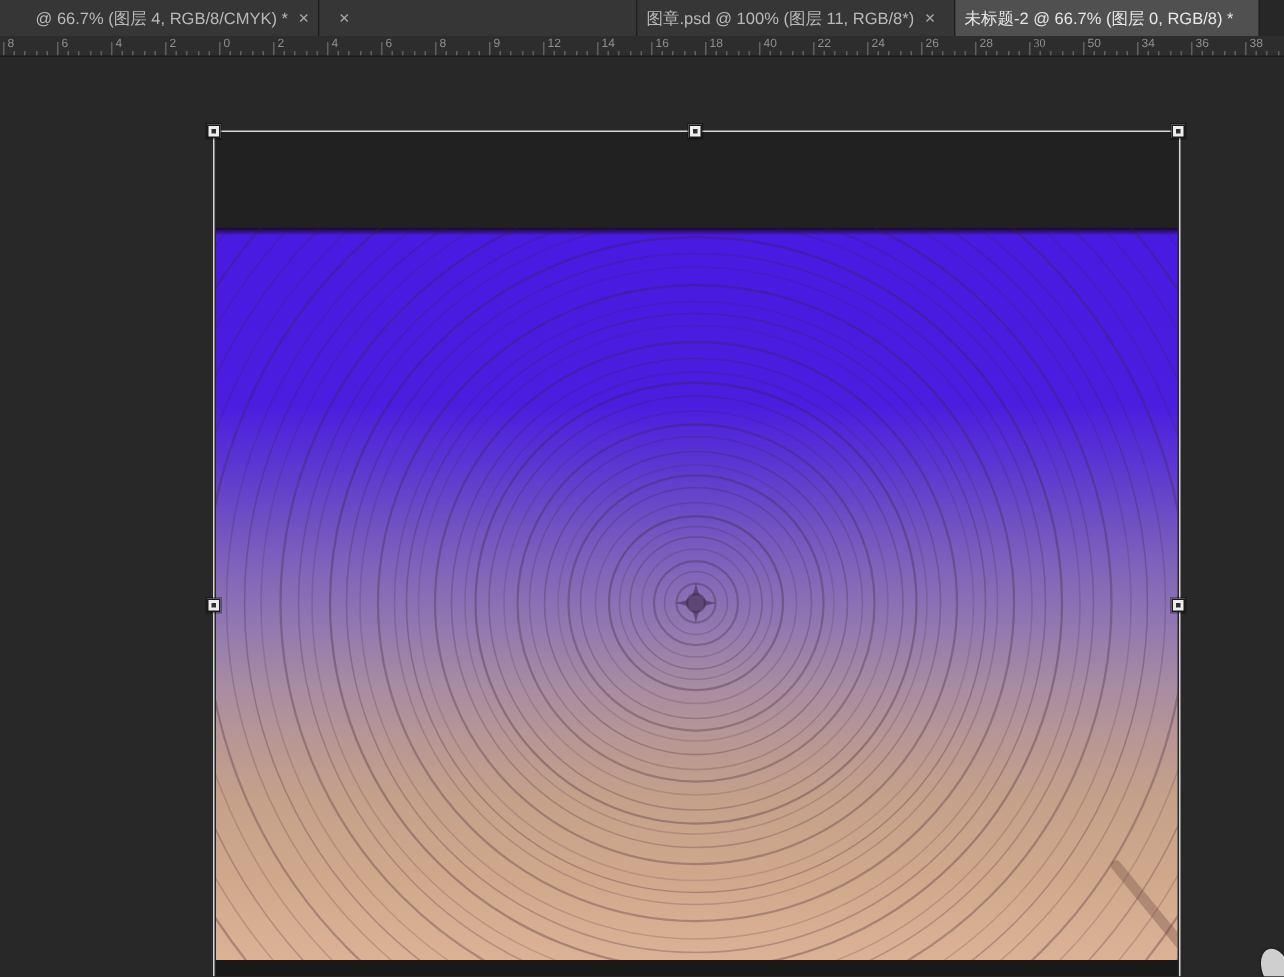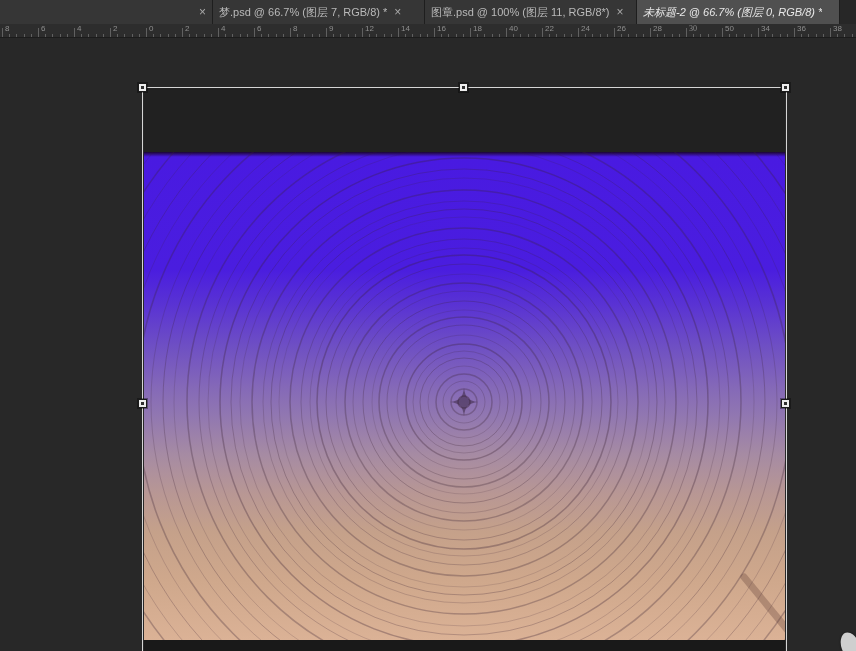--- a/index.html
+++ b/index.html
@@ -8,21 +8,21 @@
 
   
   .tabbar{position:absolute;left:0;top:0;width:856px;height:24px;background:#272727;
           display:flex;align-items:stretch;overflow:hidden;}
   .tab{display:flex;align-items:center;background:#363636;border-right:1px solid #1e1e1e;
        color:#b9b9b9;font-size:11px;white-space:nowrap;overflow:hidden;box-sizing:border-box;
        padding:0 6px;}
   .tab:nth-child(1){width:213px;justify-content:flex-end;}
   .tab:nth-child(2){width:212px;}
   .tab:nth-child(3){width:212px;}
-  .tab:nth-child(4){width:203px;background:#505050;color:#e8e8e8;font-style:italic;}
+  .tab:nth-child(4){width:203px;background:#505050;color:#e8e8e8;}
   .tab .label{overflow:hidden;text-overflow:clip;}
   .tab .close{margin-left:7px;color:#a8a8a8;font-size:12px;line-height:1;flex:0 0 auto;cursor:pointer;}
   .tabbar-fill{flex:1;background:#272727;}
 
   
   .ruler{position:absolute;left:0;top:24px;width:856px;height:13px;background:#2d2d2d;
          border-bottom:1px solid #1c1c1c;overflow:hidden;}
   .rtick{position:absolute;bottom:0;width:1px;background:#606060;}
   .rlabel{position:absolute;top:0;font-size:8px;color:#8f8f8f;line-height:9px;}
 
@@ -53,24 +53,24 @@
   .cursor-blob{position:absolute;left:841px;top:632px;width:18px;height:26px;background:#cfcfcf;
                border-radius:50%/55% 55% 45% 45%;transform:rotate(-20deg);box-shadow:0 0 2px #111;}
 </style>
 </head>
 <body>
 
 <div id="app">
 
   <div class="tabbar">
     <div class="tab">
+      <span class="label">@ 66.7% (图层 4, RGB/8/CMYK) *</span>
       <span class="close">×</span>
     </div>
     <div class="tab">
-      <span class="label">梦.psd @ 66.7% (图层 7, RGB/8) *</span>
       <span class="close">×</span>
     </div>
     <div class="tab">
       <span class="label">图章.psd @ 100% (图层 11, RGB/8*)</span>
       <span class="close">×</span>
     </div>
     <div class="tab">
       <span class="label">未标题-2 @ 66.7% (图层 0, RGB/8) *</span>
     </div>
     <div class="tabbar-fill"></div>

